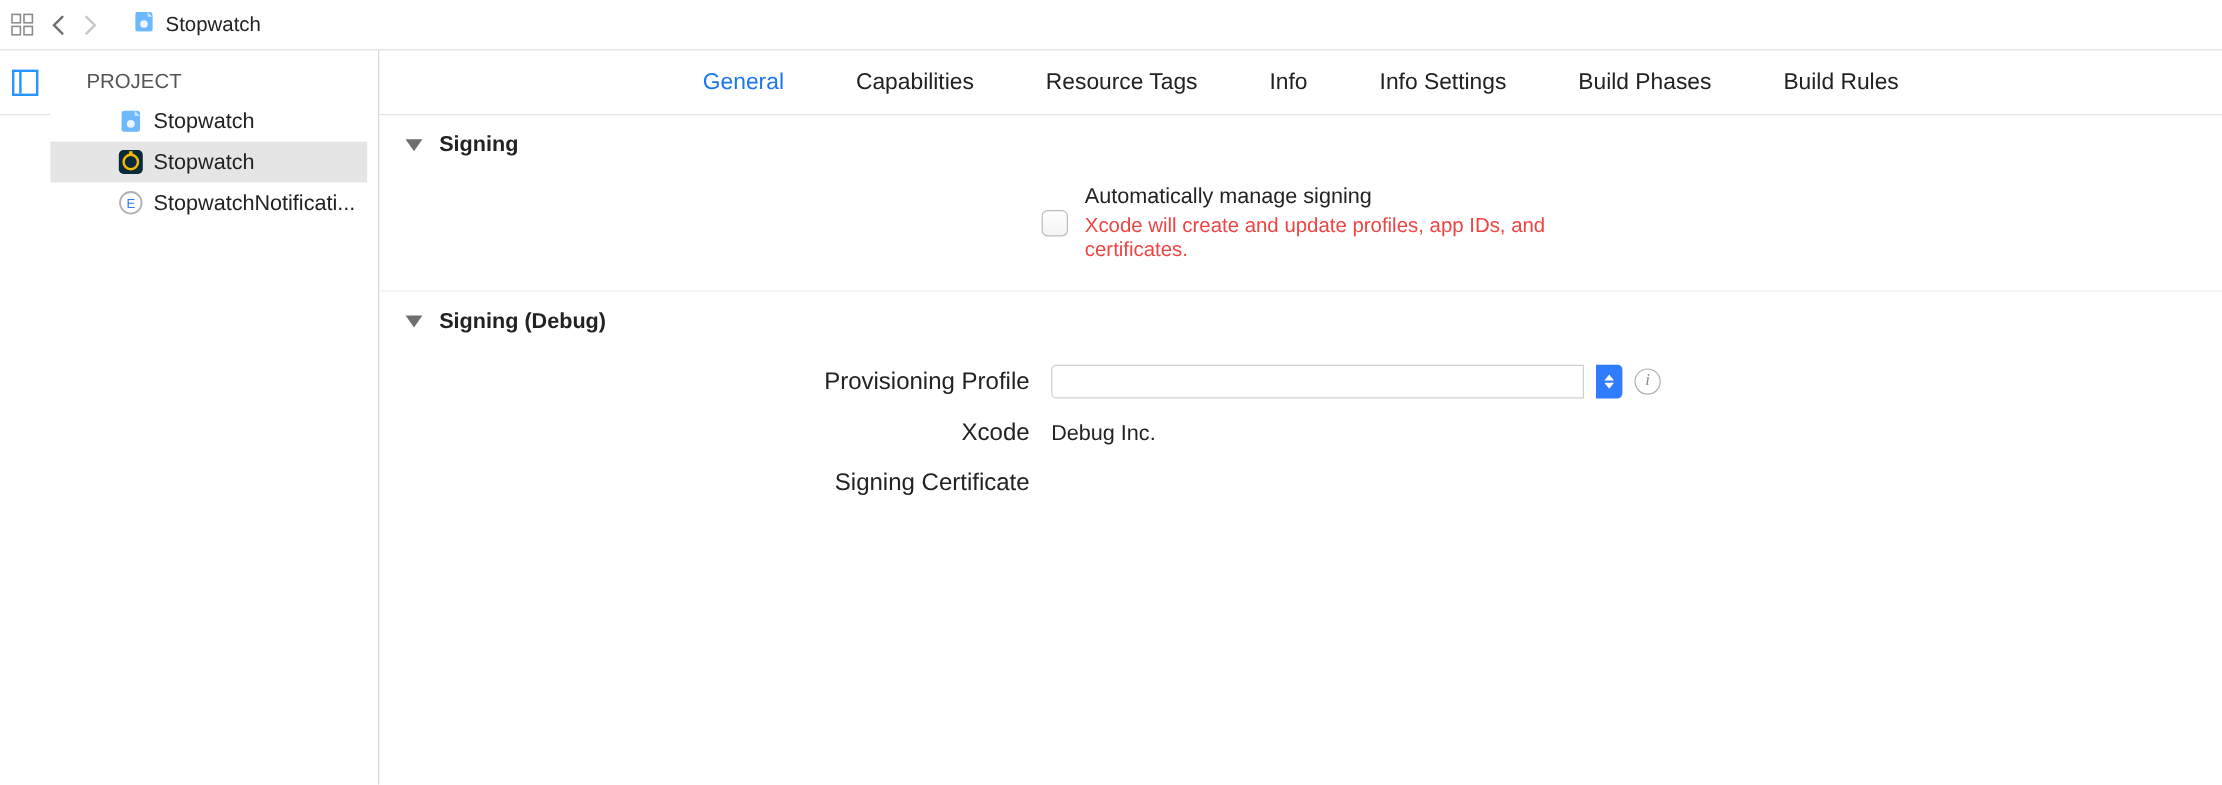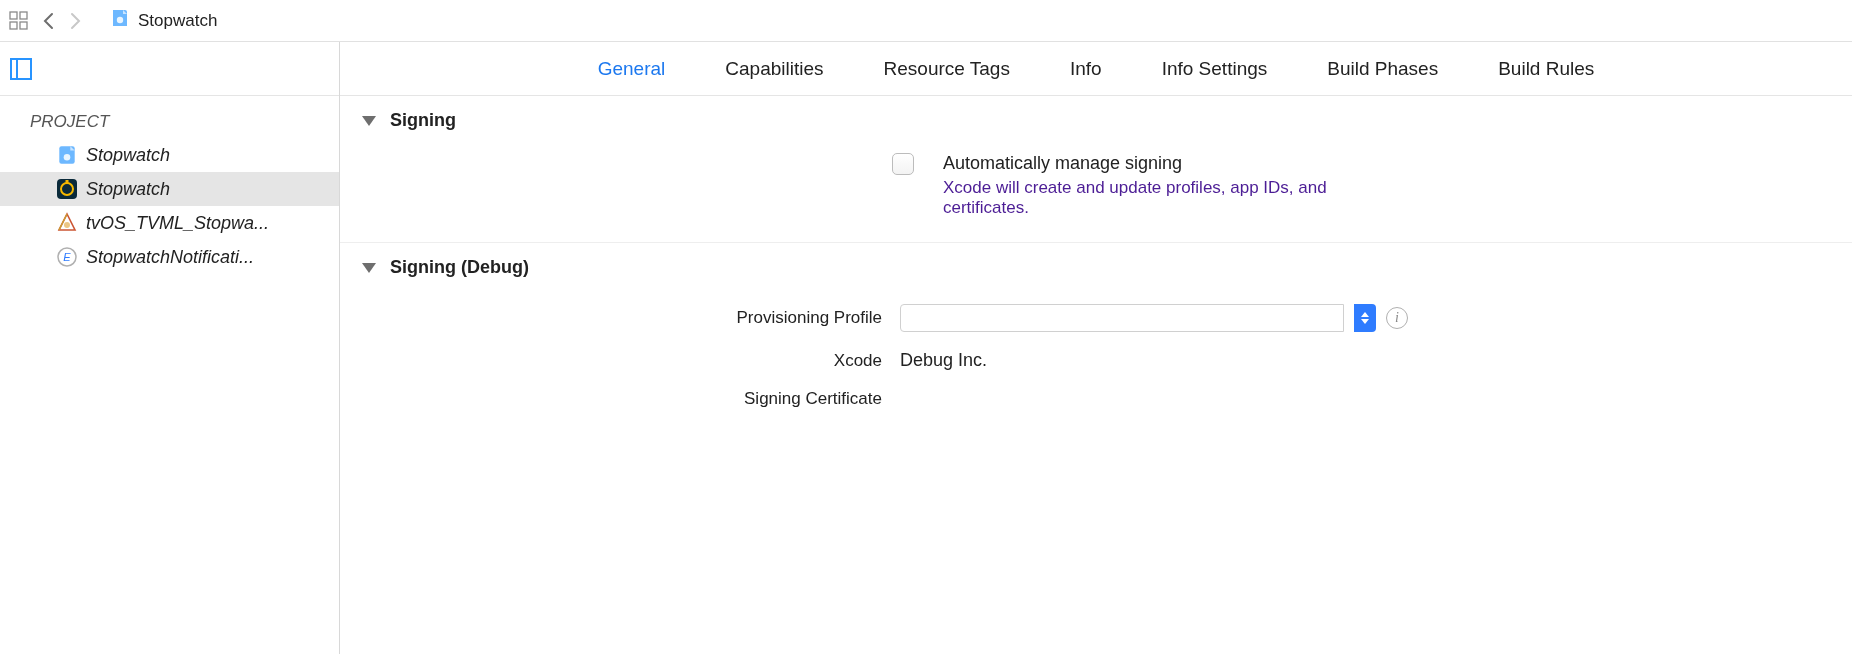--- a/index.html
+++ b/index.html
@@ -40,25 +40,24 @@
 .topbar .doc-icon svg { width: 20px; height: 20px; }
 .topbar .breadcrumb-title {
   font-size: 17px;
   color: #222;
 }
 .body-row {
   display: flex;
   height: calc(100% - 42px);
 }
 .left-col {
-  width: 340px;
+  width: 316px;
   border-right: 1px solid #d8d8d8;
   display: flex;
-  flex-direction: column;
-  font-style: italic;
+  flex-direction: row;
 }
 .left-col-toggle-row {
   height: 54px;
   border-bottom: 1px solid #e5e5e5;
   display: flex;
   align-items: center;
   padding: 0 10px;
 }
 .sidebar-toggle {
   width: 22px; height: 22px;
@@ -158,55 +157,55 @@
 .tri-down {
   border-left: 7px solid transparent;
   border-right: 7px solid transparent;
   border-top: 10px solid #6e6e6e;
 }
 .signing-body {
   padding: 22px 0 10px 0;
 }
 .checkbox-row {
   display: flex;
-  align-items: flex-start;
+  align-items: center;
   margin-left: 530px;
-  gap: 29px;
+  gap: 14px;
 }
 .mac-checkbox {
   width: 22px; height: 22px;
   border: 1px solid #bcbcbc;
   border-radius: 5px;
   background: linear-gradient(#fff,#f3f3f3);
   cursor: pointer;
   flex-shrink: 0;
 }
 .checkbox-text {
   display: flex;
   flex-direction: column;
 }
 .checkbox-label {
   font-size: 18px;
   color: #222;
 }
 .checkbox-desc {
   font-size: 17px;
-  color: #4c1d95;
+  color: #ef4444;
   max-width: 460px;
   margin-top: 4px;
 }
 .form-row {
   display: flex;
   align-items: center;
   margin-top: 18px;
 }
 .form-row .form-label {
   width: 520px;
   text-align: right;
-  font-size: 17px;
+  font-size: 20px;
   color: #222;
 }
 .form-row .form-value {
   margin-left: 18px;
   font-size: 18px;
   color: #222;
   display: flex;
   align-items: center;
   gap: 10px;
 }
@@ -315,30 +314,20 @@
               <rect x="1" y="1" width="20" height="20" rx="4" fill="#0a2a3a"></rect>
               <circle cx="11" cy="11" r="6" fill="none" stroke="#f5b800" stroke-width="2"></circle>
               <rect x="9.5" y="2" width="3" height="3" fill="#f5b800"></rect>
             </svg>
         </span>
         <span class="label-txt">Stopwatch</span>
       </div>
       <div class="side-item">
         <span class="target-icon">
           <svg width="22" height="22" viewBox="0 0 22 22">
-              <path d="M11 2 L3 18 L19 18 Z" fill="none" stroke="#cc5533" stroke-width="1.6"></path>
-              <path d="M3 18 L11 2" stroke="#cc9933" stroke-width="1.6"></path>
-              <circle cx="11" cy="13" r="3" fill="#e6b866" opacity="0.8"></circle>
-            </svg>
-        </span>
-        <span class="label-txt">tvOS_TVML_Stopwa...</span>
-      </div>
-      <div class="side-item">
-        <span class="target-icon">
-          <svg width="22" height="22" viewBox="0 0 22 22">
               <circle cx="11" cy="11" r="9" fill="none" stroke="#b0b0b0" stroke-width="1.5"></circle>
               <text x="11" y="15" font-size="11" text-anchor="middle" fill="#2f7cff" font-family="Helvetica">E</text>
             </svg>
         </span>
         <span class="label-txt">StopwatchNotificati...</span>
       </div>
     </div>
   </div>
 
   <div class="right-col">

